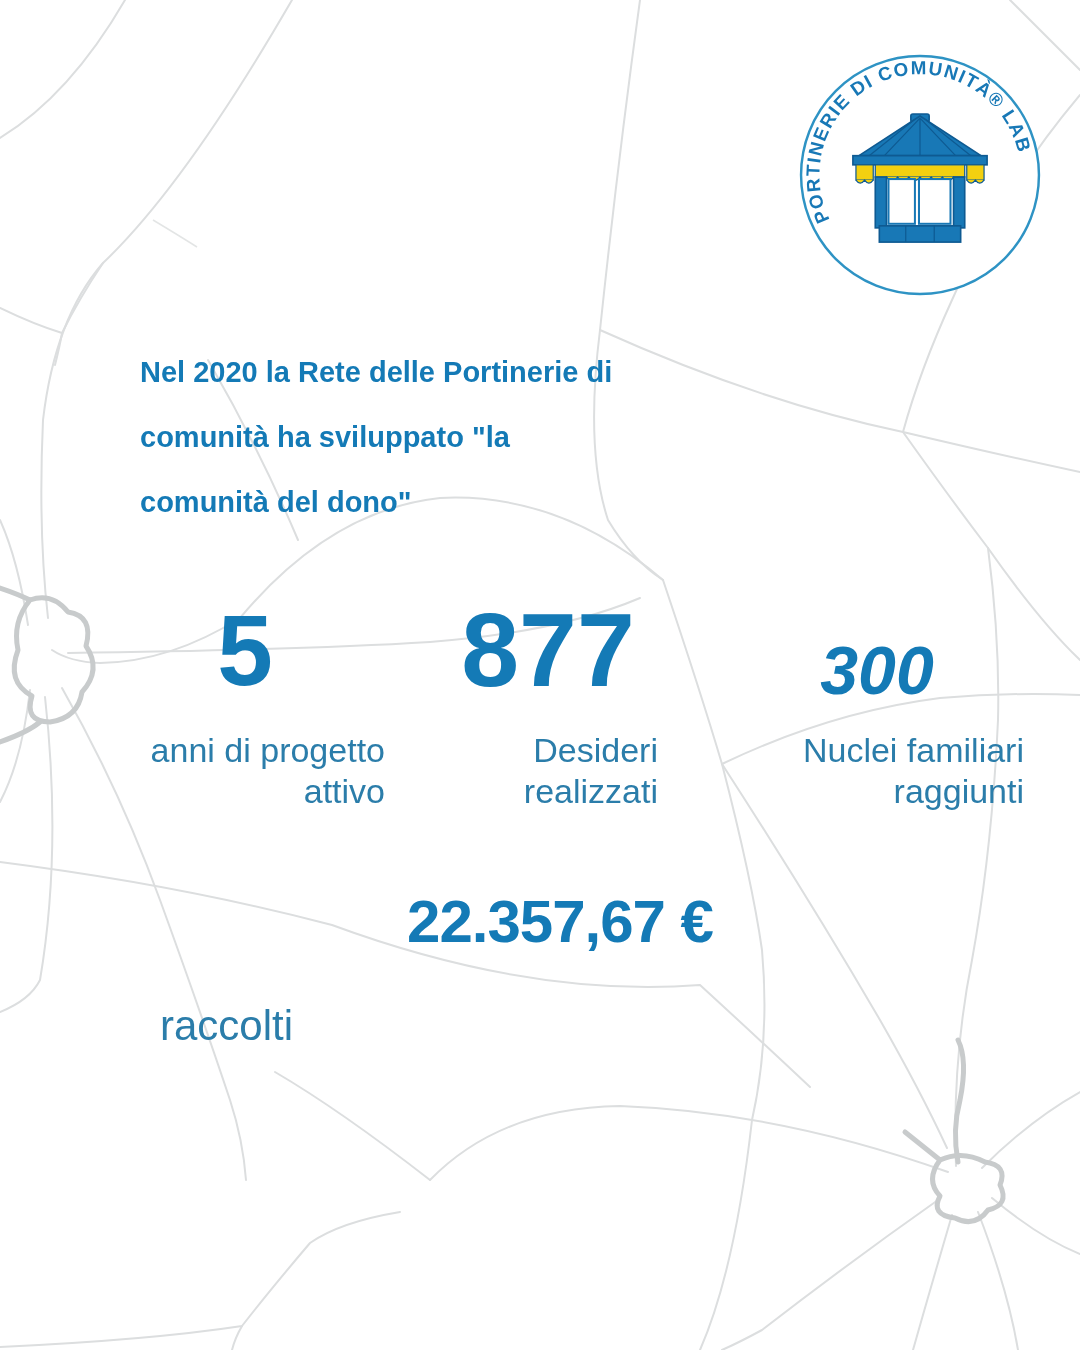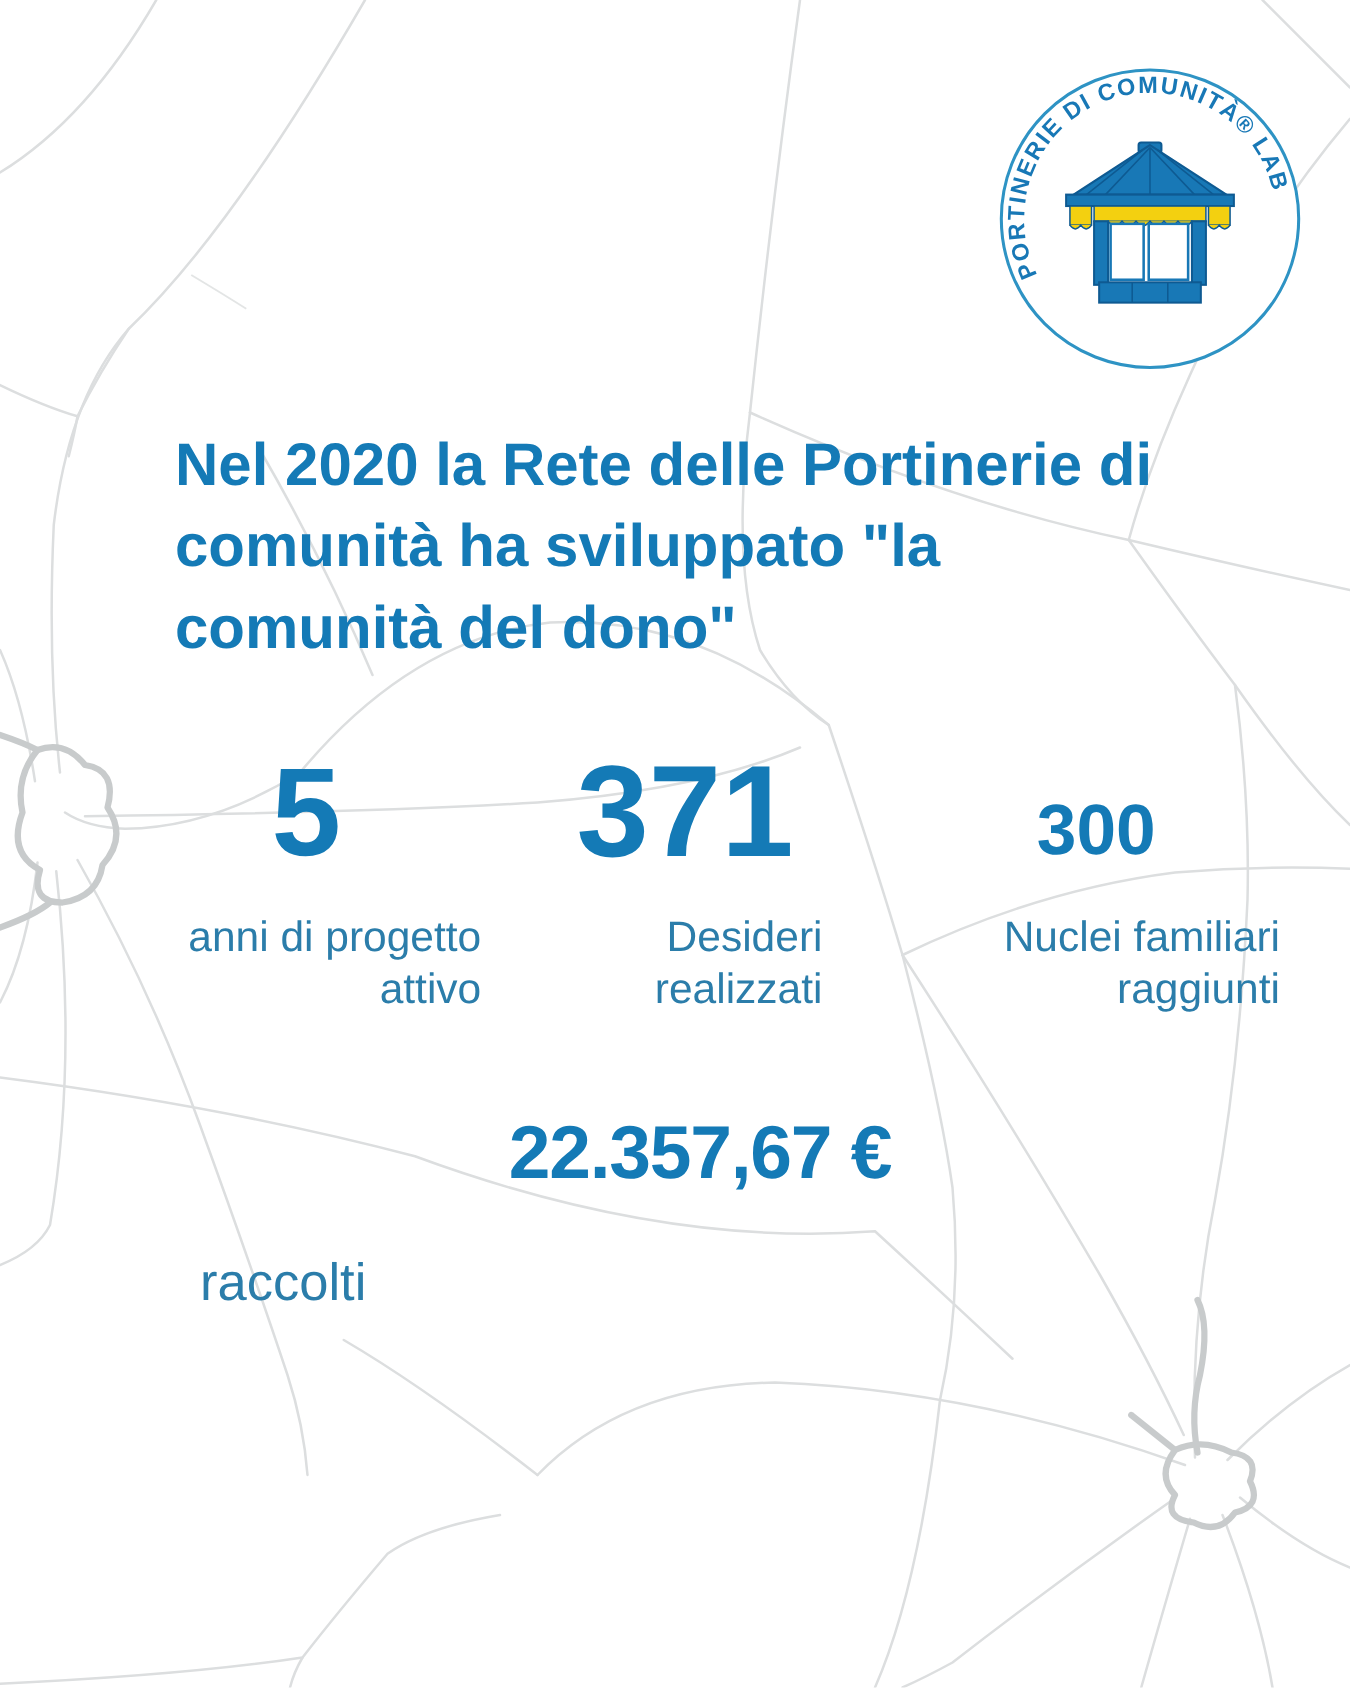--- a/index.html
+++ b/index.html
@@ -30,30 +30,30 @@
   .logo .ring{fill:#ffffff;stroke:var(--ring_blue);stroke-width:2.4;}
   .logo .arc-text{font-family:"Liberation Sans","DejaVu Sans",sans-serif;font-size:18.5px;font-weight:bold;letter-spacing:1.4px;fill:var(--kiosk_blue);}
   .logo .kb{fill:var(--kiosk_blue);stroke:var(--kiosk_dark);stroke-width:1.6;}
   .logo .ky{fill:var(--kiosk_yellow);stroke:var(--kiosk_dark);stroke-width:1.2;}
   .logo .kw{fill:#ffffff;stroke:var(--kiosk_blue);stroke-width:2;}
   .logo .krib{fill:none;stroke:var(--kiosk_dark);stroke-width:1.2;}
 
   .headline{
     position:absolute;left:140px;top:340px;width:820px;
     color:var(--brand_blue);
-    font-size:48px;font-weight:bold;line-height:65px;
+    font-size:29px;font-weight:bold;line-height:65px;
     white-space:nowrap;
   }
   .stat-value{
     position:absolute;color:var(--brand_blue);font-weight:bold;line-height:1;
     text-align:center;width:300px;
   }
   .stat-value.v1{left:95px;top:600px;font-size:100px;}
   .stat-value.v2{left:398px;top:598px;font-size:104px;}
-  .stat-value.v3{left:727px;top:636px;font-size:57px;}
+  .stat-value.v3{left:727px;top:636px;font-size:68px;font-style:italic;}
   .stat-label{
     position:absolute;top:730px;color:var(--label_blue);
     font-size:34px;line-height:41px;text-align:right;
   }
   .stat-label.l1{left:105px;width:280px;}
   .stat-label.l2{left:438px;width:220px;}
   .stat-label.l3{left:730px;width:294px;}
 
   .total-value{
     position:absolute;left:160px;top:892px;width:800px;
@@ -140,21 +140,21 @@
     </svg>
   </div>
 
   <div class="headline">
     <div>Nel 2020 la Rete delle Portinerie di</div>
     <div>comunità ha sviluppato "la</div>
     <div>comunità del dono"</div>
   </div>
 
   <div class="stat-value v1">5</div>
-  <div class="stat-value v2">371</div>
+  <div class="stat-value v2">877</div>
   <div class="stat-value v3">300</div>
 
   <div class="stat-label l1">anni di progetto attivo</div>
   <div class="stat-label l2">Desideri realizzati</div>
   <div class="stat-label l3">Nuclei familiari raggiunti</div>
 
   <div class="total-value">22.357,67 €</div>
   <div class="total-label">raccolti</div>
 
 </div>

